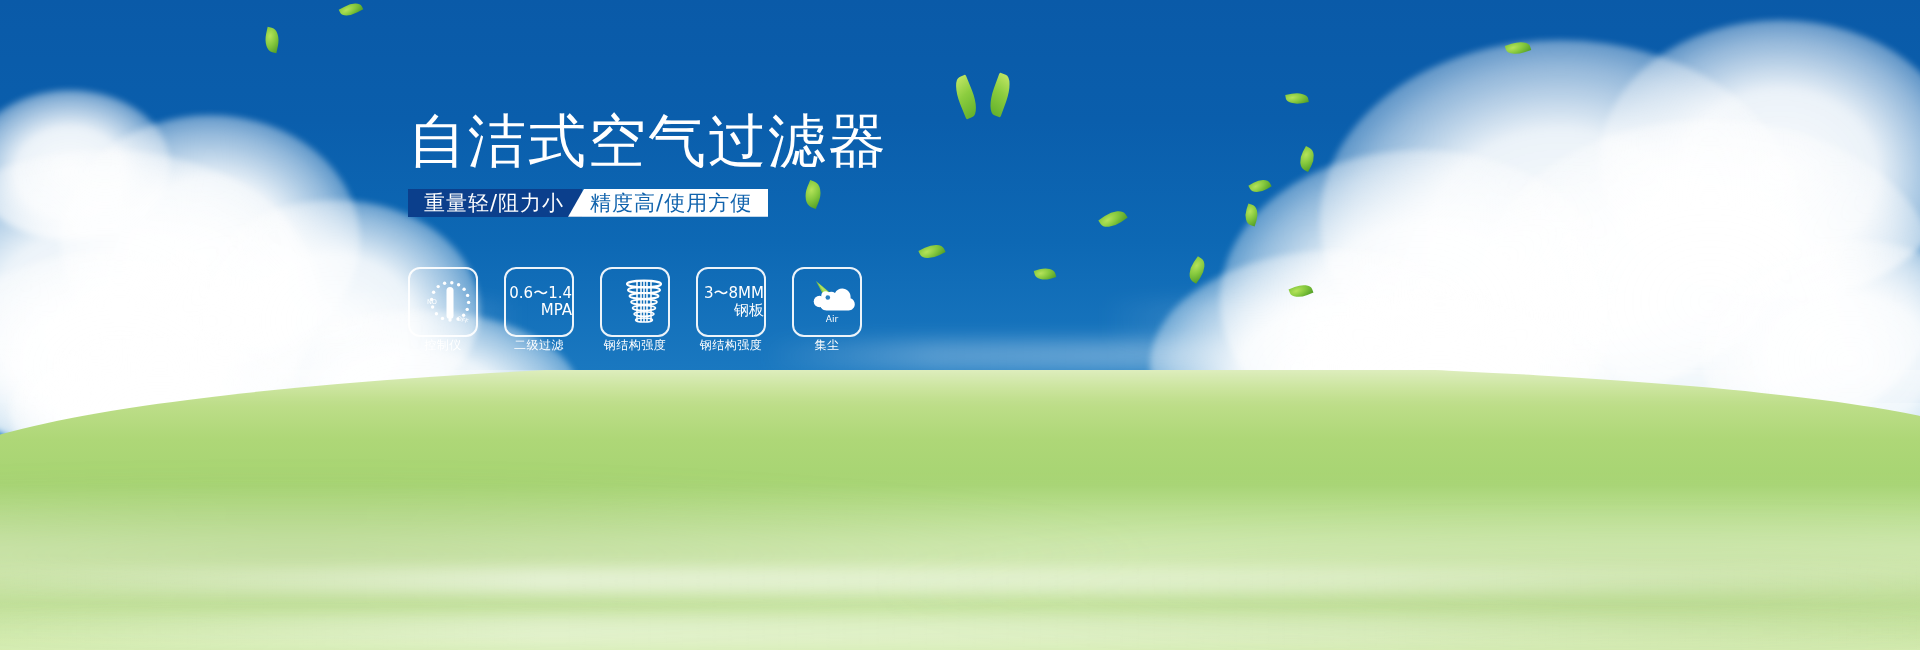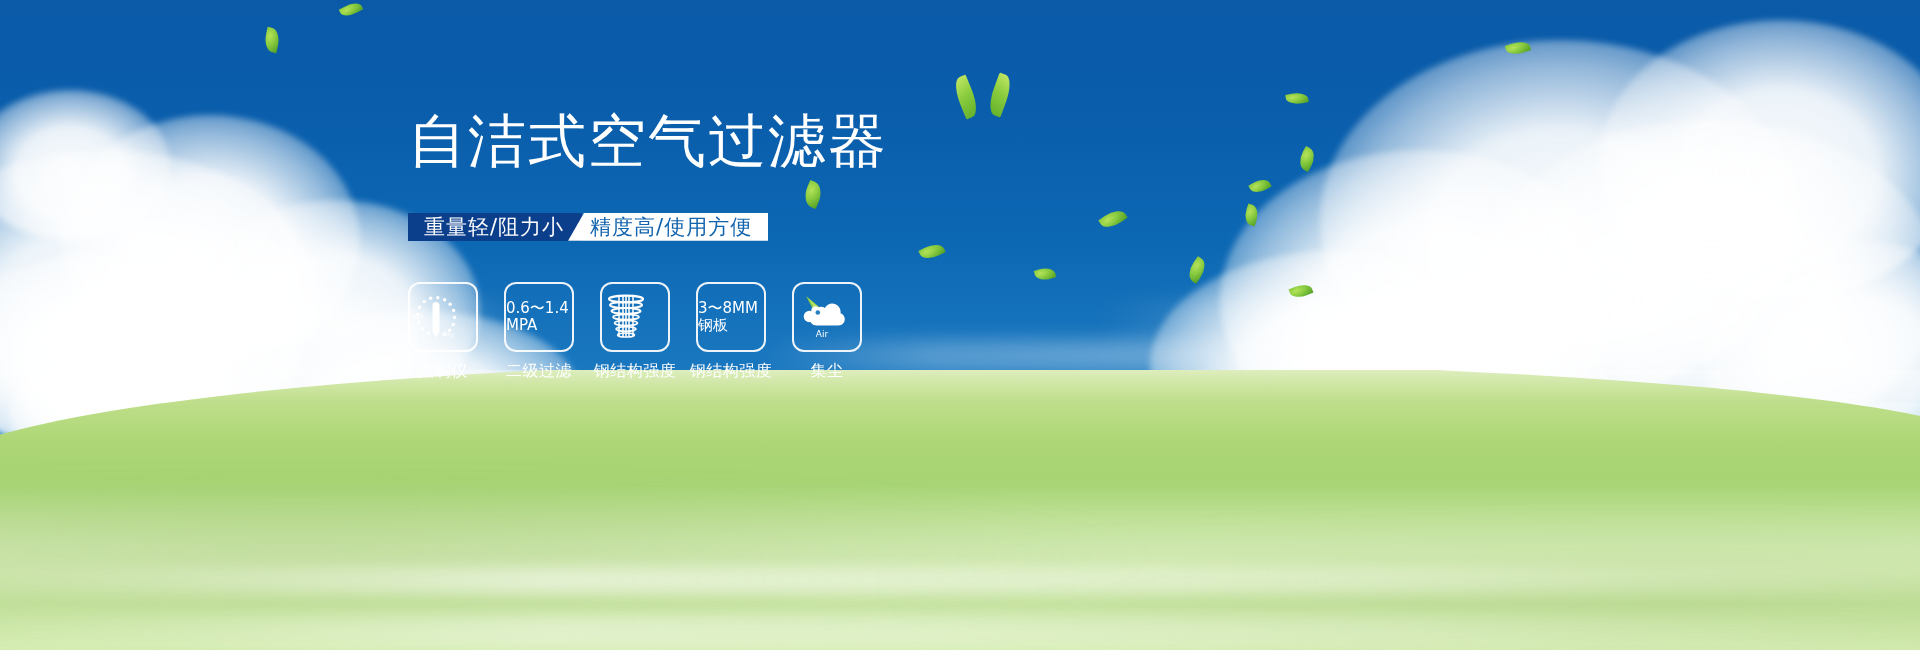--- a/index.html
+++ b/index.html
@@ -165,22 +165,22 @@
   }
   .tleaf-b {
     left: 40px; top: 0px;
     transform: rotate(20deg);
     background: linear-gradient(200deg, #c8ea6a 0%, #8ccd3f 45%, #5fae29 100%);
     border-radius: 5% 60% 5% 60%;
   }
 
   .tags {
     display: flex;
-    align-items: center;
-    margin-top: 31px;
+    align-items: flex-start;
+    margin-top: 16px;
     height: 46px;
     width: 390px;
   }
   .tag {
     display: flex;
     align-items: center;
     justify-content: center;
     font-size: 21px;
     letter-spacing: 1px;
     white-space: nowrap;
@@ -212,35 +212,34 @@
     flex-direction: column;
     align-items: center;
   }
   .feature-box {
     width: 70px;
     height: 70px;
     border: 2px solid rgba(255,255,255,0.92);
     border-radius: 12px;
     display: flex;
     flex-direction: column;
-    align-items: flex-start;
+    align-items: flex-end;
     justify-content: center;
     color: #ffffff;
   }
   .feature-text {
     font-size: 15px;
     line-height: 1.12;
     text-align: center;
     color: #ffffff;
     letter-spacing: 0;
     font-family: "DejaVu Sans", "Liberation Sans", sans-serif;
   }
   .feature-caption {
-    margin-top: 9px;
-    font-size: 16px;
+    font-size: 12px;
     color: #ffffff;
     white-space: nowrap;
     letter-spacing: 0.5px;
     font-family: Liberation Serif, serif;
   }
 
   svg { display:block; }
 </style>
 </head>
 <body>

